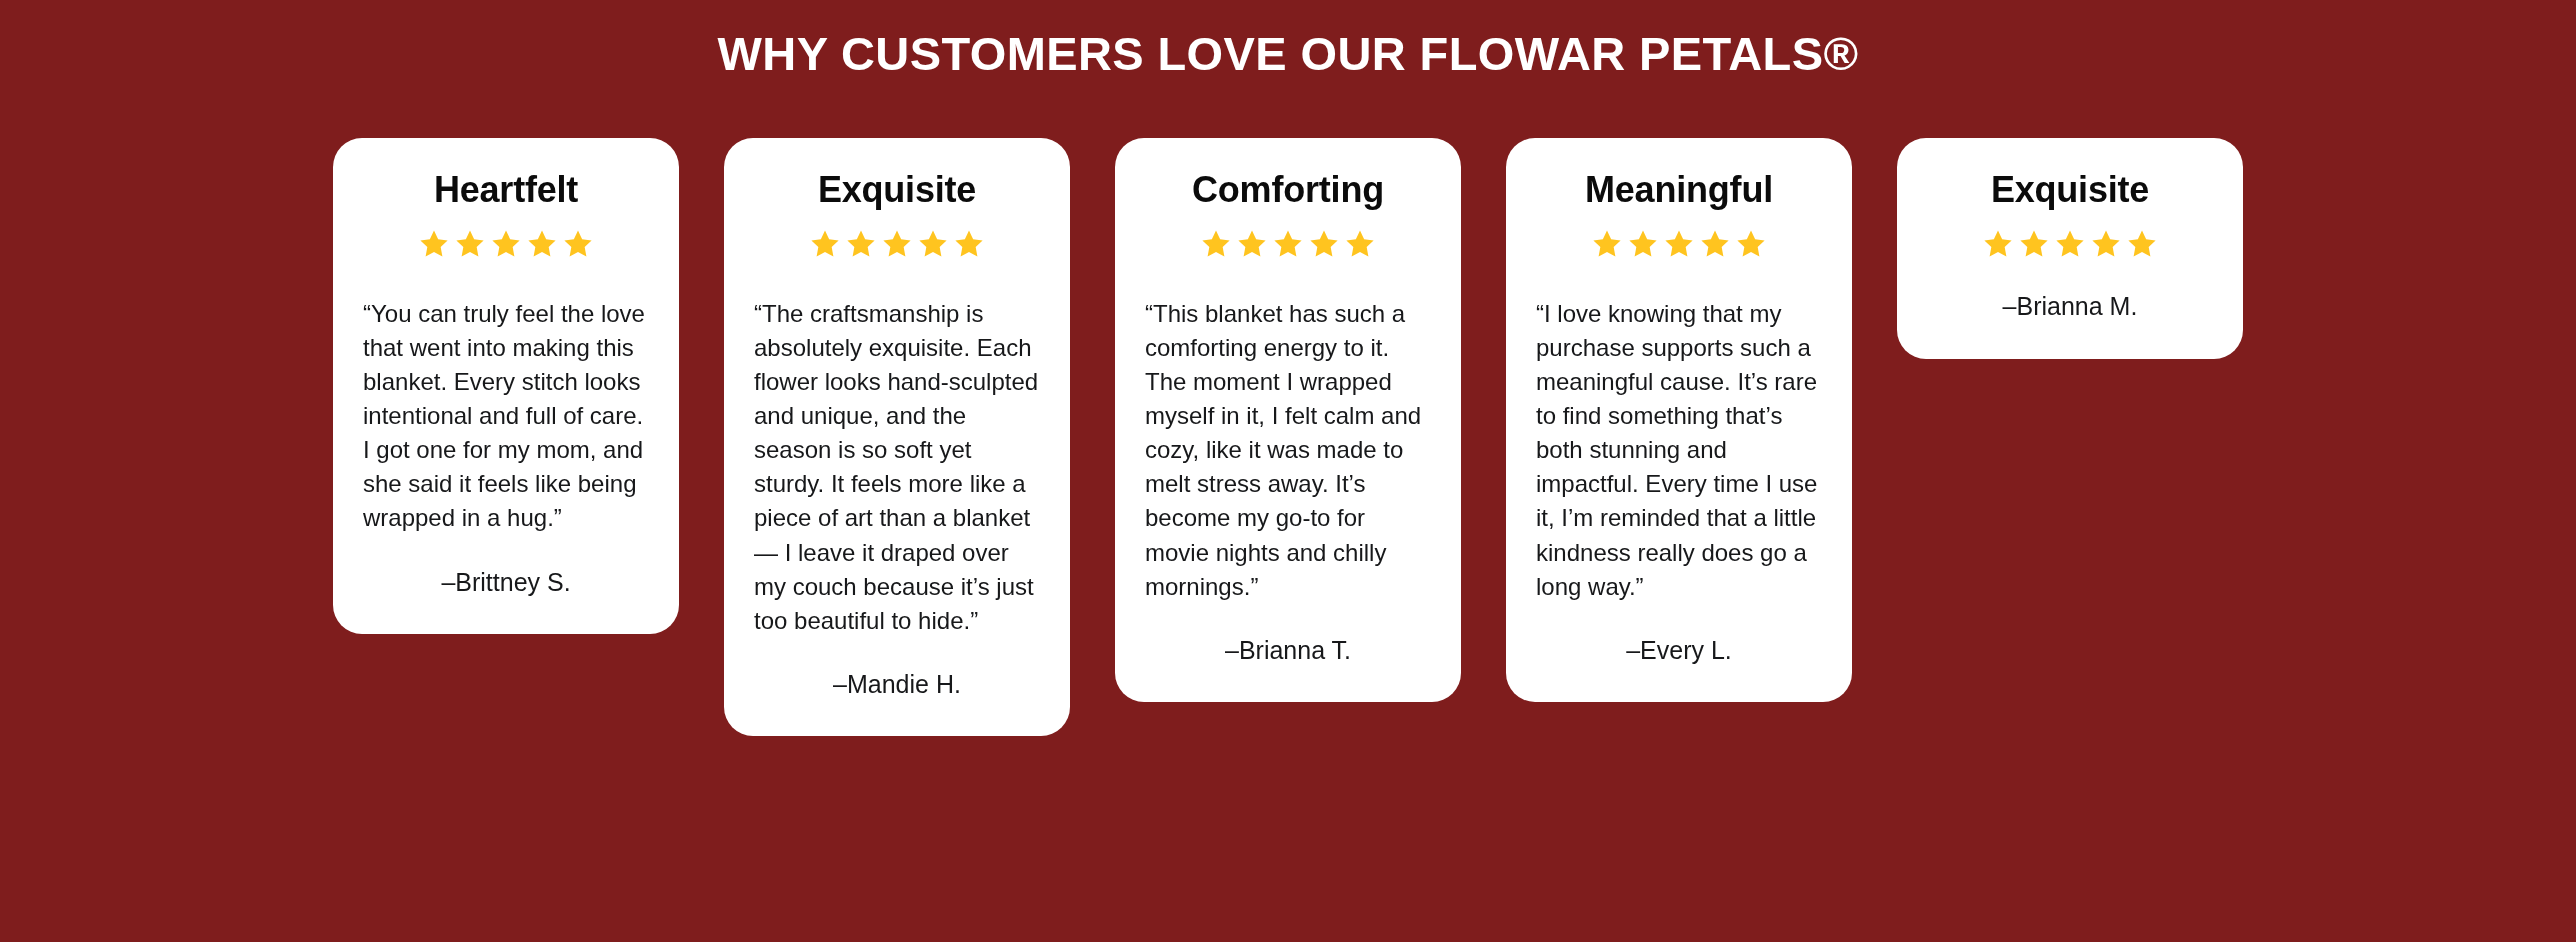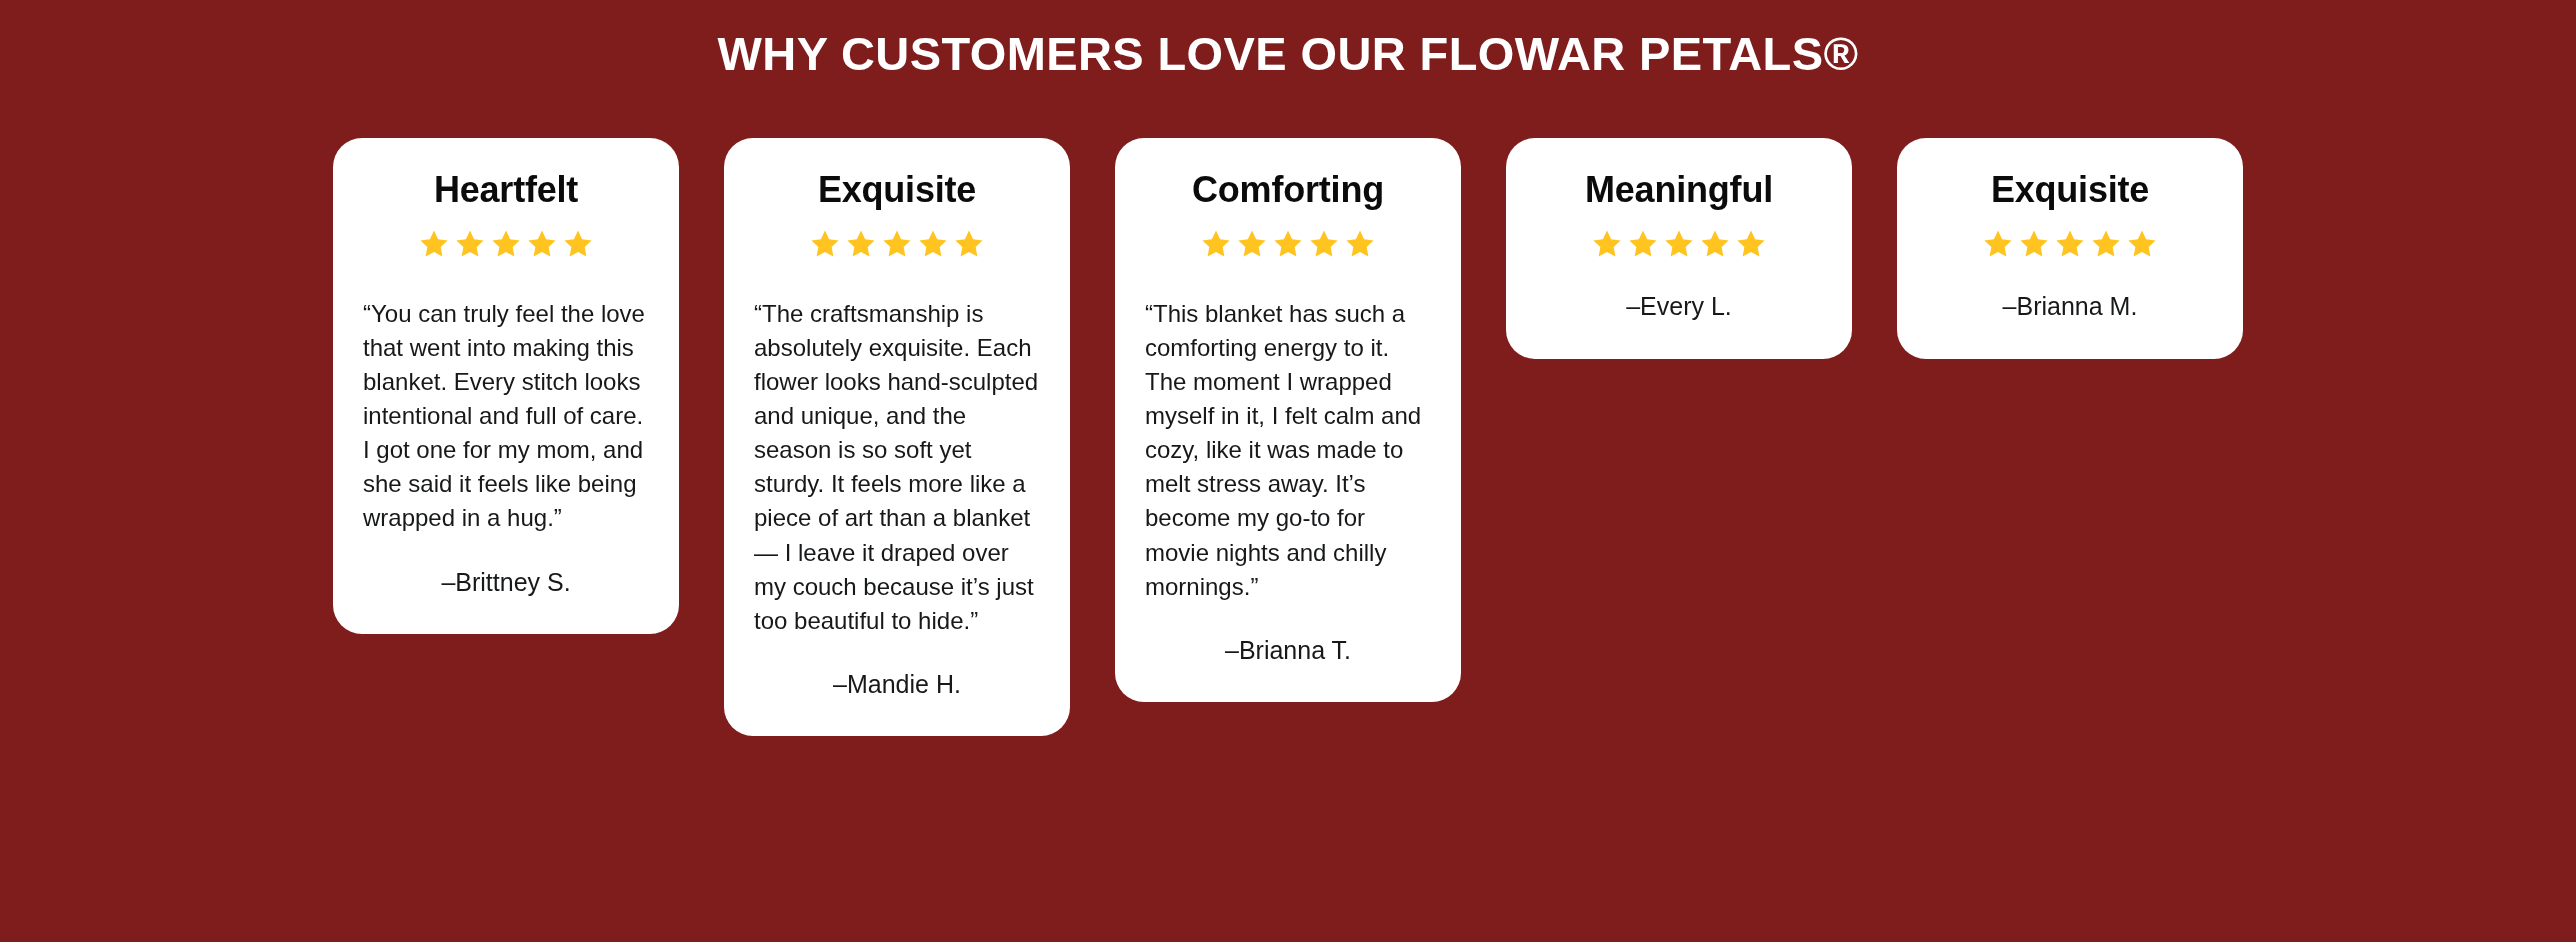--- a/index.html
+++ b/index.html
@@ -218,20 +218,21 @@
             <svg viewBox="0 0 24 24" width="32" height="32" class="star-icon">
               <path d="M12 1.8l3.1 6.55 7.1.95-5.2 5.0 1.3 7.1L12 18.0l-6.3 3.4 1.3-7.1-5.2-5.0 7.1-.95z" fill="#ffc41f"></path>
             </svg>
           </span>
           <span>
             <svg viewBox="0 0 24 24" width="32" height="32" class="star-icon">
               <path d="M12 1.8l3.1 6.55 7.1.95-5.2 5.0 1.3 7.1L12 18.0l-6.3 3.4 1.3-7.1-5.2-5.0 7.1-.95z" fill="#ffc41f"></path>
             </svg>
           </span>
         </div>
+        <p class="quote">“I love knowing that my purchase supports such a meaningful cause. It’s rare to find something that’s both stunning and impactful. Every time I use it, I’m reminded that a little kindness really does go a long way.”</p>
         <p class="attribution">–Every L.</p>
       </div>
       <div class="card">
         <div class="card-title">Exquisite</div>
         <div class="stars">
           <span>
             <svg viewBox="0 0 24 24" width="32" height="32" class="star-icon">
               <path d="M12 1.8l3.1 6.55 7.1.95-5.2 5.0 1.3 7.1L12 18.0l-6.3 3.4 1.3-7.1-5.2-5.0 7.1-.95z" fill="#ffc41f"></path>
             </svg>
           </span>

